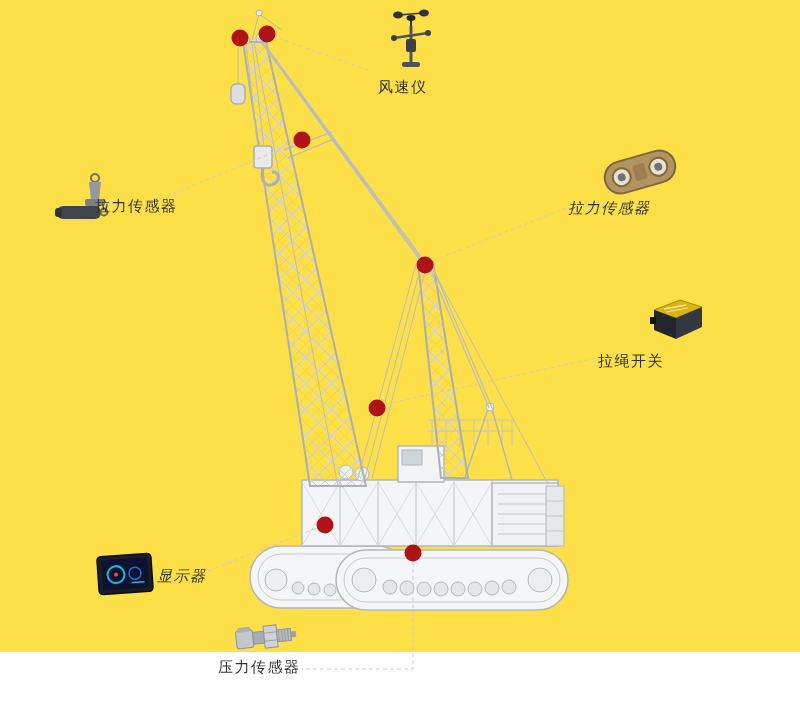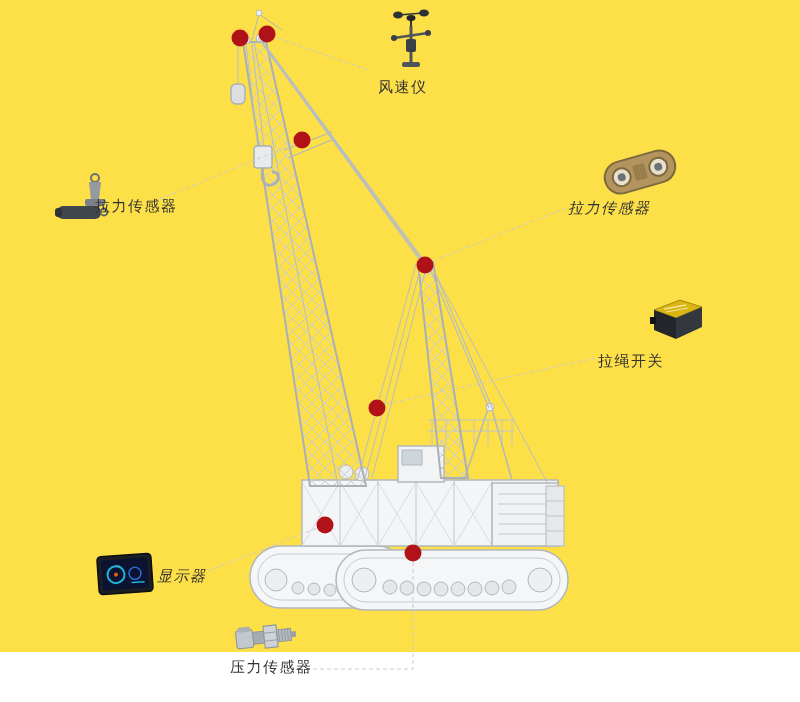--- a/index.html
+++ b/index.html
@@ -196,14 +196,14 @@
         <circle cx="325" cy="525" r="8.5" class="marker"></circle>
         <circle cx="413" cy="553" r="8.5" class="marker"></circle>
       </g>
   </svg>
 
   <div class="label" style="left:378px; top:78px;">风速仪</div>
   <div class="label" style="left:95px;  top:197px;">拉力传感器</div>
   <div class="label" style="left:568px; top:199px;font-style:italic;">拉力传感器</div>
   <div class="label" style="left:598px; top:352px;">拉绳开关</div>
   <div class="label" style="left:157px; top:567px;font-style:italic;">显示器</div>
-  <div class="label" style="left:218px; top:658px;margin-left:12px;">压力传感器</div>
+  <div class="label" style="left:218px; top:658px;">压力传感器</div>
 </div>
 
 </body></html>

